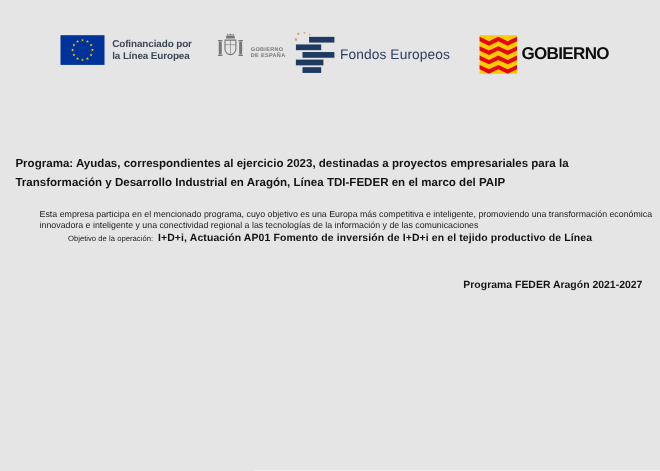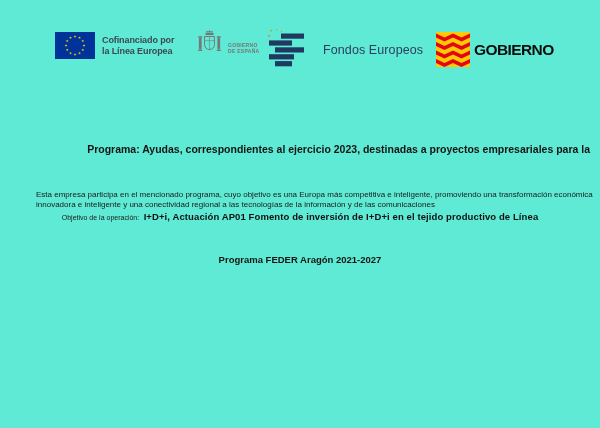--- a/index.html
+++ b/index.html
@@ -4,21 +4,21 @@
 <style>
   * { margin: 0; padding: 0; box-sizing: border-box; }
   html, body { background: #ffffff; }
   body {
     width: 600px; height: 428px;
     position: relative;
     font-family: "Liberation Sans", sans-serif;
     color: #1a1a1a;
     overflow: hidden;
   }
-  .page { position: absolute; inset: 0; background: #5eead4; padding-left: 28px; }
+  .page { position: absolute; inset: 0; background: #e5e5e5; padding-left: 28px; }
 
   
   .logo { position: absolute; display: flex; align-items: center; }
   svg { display: block; overflow: visible; }
 
   .logo.eu { left: 55px; top: 32px; gap: 7px; }
   .eu-flag-rect { fill: var(--eu-blue); }
   .eu-star { fill: var(--eu-star); }
   .eu-text {
     font-size: 9px; line-height: 10.5px; font-weight: bold;
@@ -26,56 +26,56 @@
   }
 
   .logo.spain { left: 196px; top: 29px; gap: 5px; }
   .crest-stroke { stroke: var(--spain-gray); fill: none; }
   .crest-fill { fill: var(--spain-gray); }
   .spain-text {
     font-size: 5px; line-height: 6px; font-weight: 700;
     color: var(--spain-gray); letter-spacing: 0.3px;
   }
 
-  .logo.fondos { left: 268px; top: 29px; gap: 17px; }
+  .logo.fondos { left: 268px; top: 29px; gap: 3px; }
   .fondos-bar { fill: var(--fondos-navy); }
   .fondos-star { fill: var(--fondos-gold); }
   .fondos-text {
     font-size: 12.5px; color: var(--fondos-text); font-weight: 400;
     letter-spacing: 0.1px; white-space: nowrap;
   }
 
   .logo.aragon { left: 436px; top: 32px; gap: 4px; }
   .aragon-bg { fill: var(--aragon-yellow); }
   .aragon-ribbon { fill: var(--aragon-red); }
   .aragon-text {
     font-size: 15.5px; line-height: 15.5px; font-weight: 800;
     color: var(--aragon-text); letter-spacing: -0.6px; white-space: nowrap;
   }
 
   
   .title {
     position: absolute; left: 14px; right: 10px; top: 141px;
-    text-align: right; font-size: 10.5px; line-height: 16.5px;
+    text-align: left; font-size: 10.5px; line-height: 16.5px;
     font-weight: bold; color: #141414;
   }
   .body-text {
     position: absolute; left: 19px; width: 566px; top: 190px;
     font-size: 8px; line-height: 9.8px; color: #1a1a1a;
     text-align: left; letter-spacing: 0px; margin-left: 17px;
   }
   .objective {
     position: absolute; left: 0; right: 0; top: 206px;
     text-align: center; white-space: nowrap;
   }
   .obj-label { font-size: 7px; color: #1a1a1a; }
   .obj-value { font-size: 9.5px; font-weight: bold; color: #111; letter-spacing: 0.1px; }
   .footer-line {
-    position: absolute; left: 0; right: 0; top: 254px;
-    text-align: center; font-size: 9.5px; font-weight: bold; color: #141414;
+    position: absolute; left: 0; right: 16px; top: 254px;
+    text-align: right; font-size: 9.5px; font-weight: bold; color: #141414;
   }
 </style>
 </head>
 <body>
 
 <div class="page">
 
   <div class="logo eu">
     <svg width="40" height="27" viewBox="0 0 40 27">
       <defs>
@@ -143,20 +143,21 @@
       <path class="aragon-ribbon" d="M0 18.5 L8.5 22.5 L17 18.5 L25.5 22.5 L34 18.5 L34 22.5 L25.5 26.5 L17 22.5 L8.5 26.5 L0 22.5 Z"></path>
       <path class="aragon-ribbon" d="M0 27 L8.5 31 L17 27 L25.5 31 L34 27 L34 31 L25.5 35 L17 31 L8.5 35 L0 31 Z"></path>
     </svg>
     <div class="aragon-text">
       <div>GOBIERNO</div>
     </div>
   </div>
 
   <h1 class="title">
     <span>Programa: Ayudas, correspondientes al ejercicio 2023, destinadas a proyectos empresariales para la</span><br>
+    <span>Transformación y Desarrollo Industrial en Aragón, Línea TDI-FEDER en el marco del PAIP</span>
   </h1>
 
   <p class="body-text">Esta empresa participa en el mencionado programa, cuyo objetivo es una Europa más competitiva e inteligente, promoviendo una transformación económica innovadora e inteligente y una conectividad regional a las tecnologías de la información y de las comunicaciones</p>
 
   <p class="objective">
     <span class="obj-label">Objetivo de la operación:</span>
     <span class="obj-value">I+D+i, Actuación AP01 Fomento de inversión de I+D+i en el tejido productivo de Línea</span>
   </p>
 
   <p class="footer-line">Programa FEDER Aragón 2021-2027</p>

